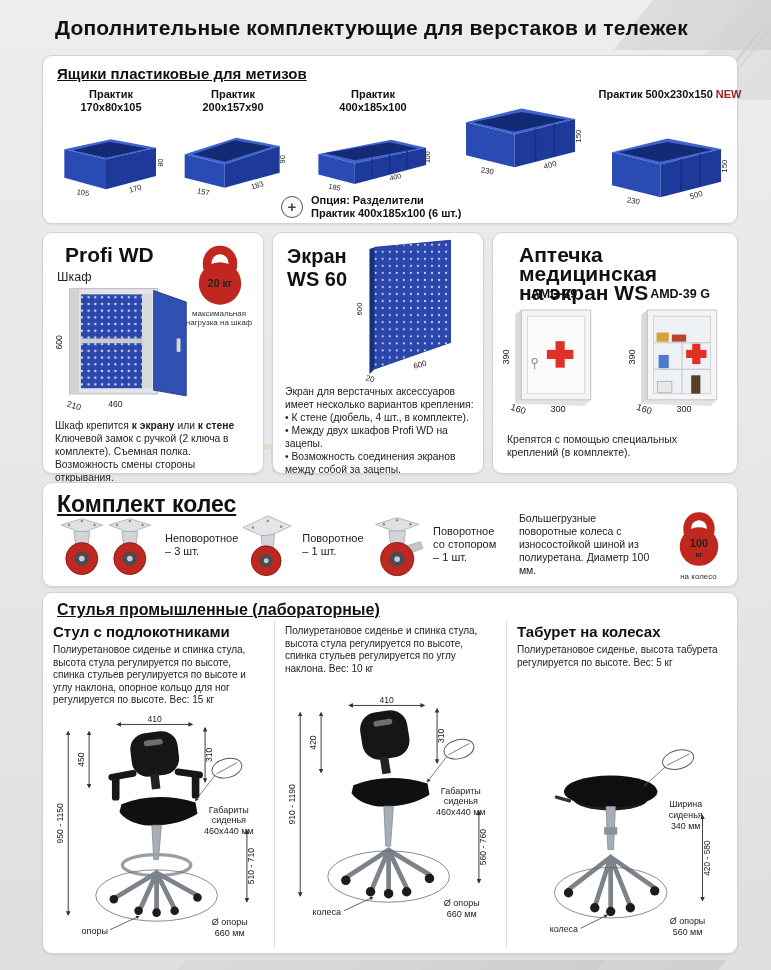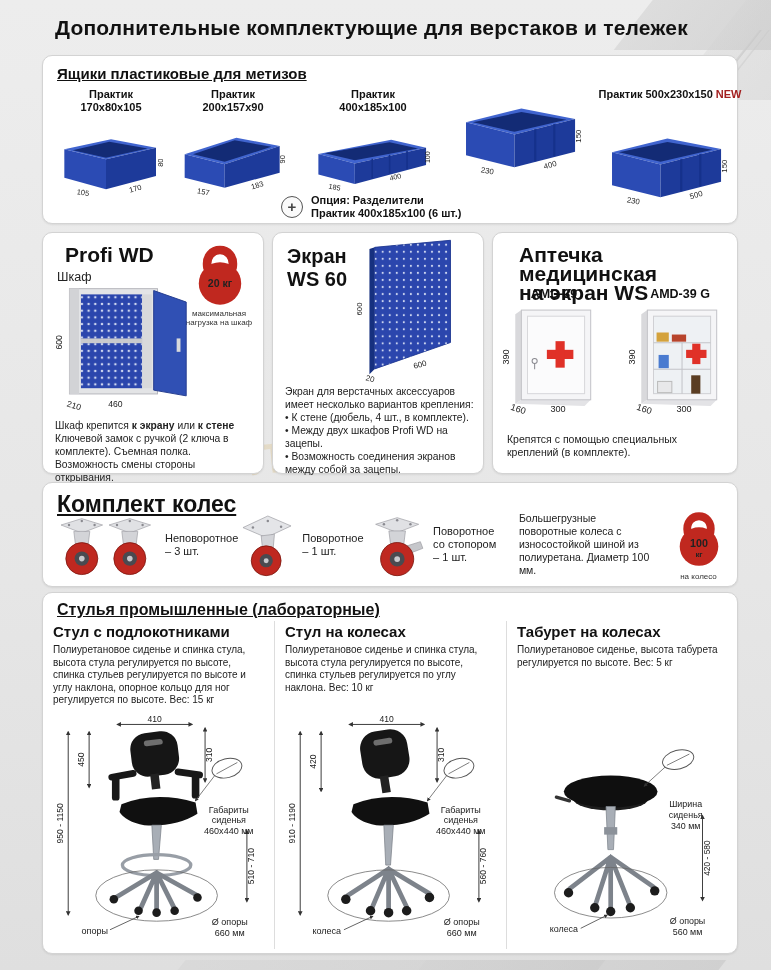--- a/index.html
+++ b/index.html
@@ -355,21 +355,20 @@
           <text class="dim-b" x="185" y="114" text-anchor="middle">сиденья</text>
           <text class="dim-b" x="185" y="125" text-anchor="middle">460x440 мм</text>
           <text class="dim-b" x="186" y="221" text-anchor="middle">Ø опоры</text>
           <text class="dim-b" x="186" y="233" text-anchor="middle">660 мм</text>
           <text class="dim-b" x="44" y="230" text-anchor="middle">опоры</text>
           <line x1="60" y1="226" x2="90" y2="212" stroke="#333" stroke-width=".8" marker-end="url(#arrA)"></line>
         </svg>
       </div>
 
       <div class="chair-col" style="width:211px;">
-        <div class="chair-name">Стул на колесах</div>
         <div class="chair-desc">Полиуретановое сиденье и спинка стула, высота стула регулируется по высоте, спинка стульев регулируется по углу наклона. Вес: 10 кг</div>
         <svg width="211" height="238" viewBox="0 0 222 240">
           <defs>
             <marker id="arrB" viewBox="0 0 10 10" refX="7" refY="5" markerWidth="5" markerHeight="5" orient="auto-start-reverse">
                 <path d="M0,0L10,5L0,10z" fill="#333"></path>
               </marker>
           </defs>
           <line x1="68" y1="10" x2="146" y2="10" stroke="#333" marker-start="url(#arrB)" marker-end="url(#arrB)"></line>
           <text class="dim" x="107" y="7" text-anchor="middle">410</text>
           <line x1="16" y1="18" x2="16" y2="210" stroke="#333" marker-start="url(#arrB)" marker-end="url(#arrB)"></line>

